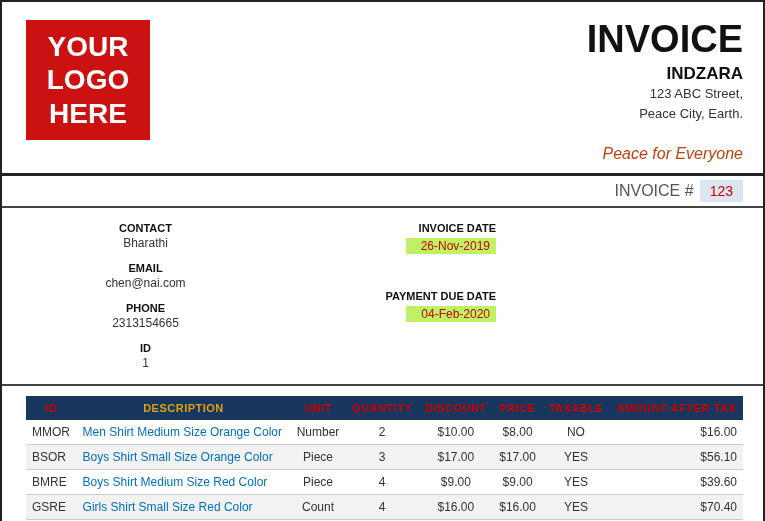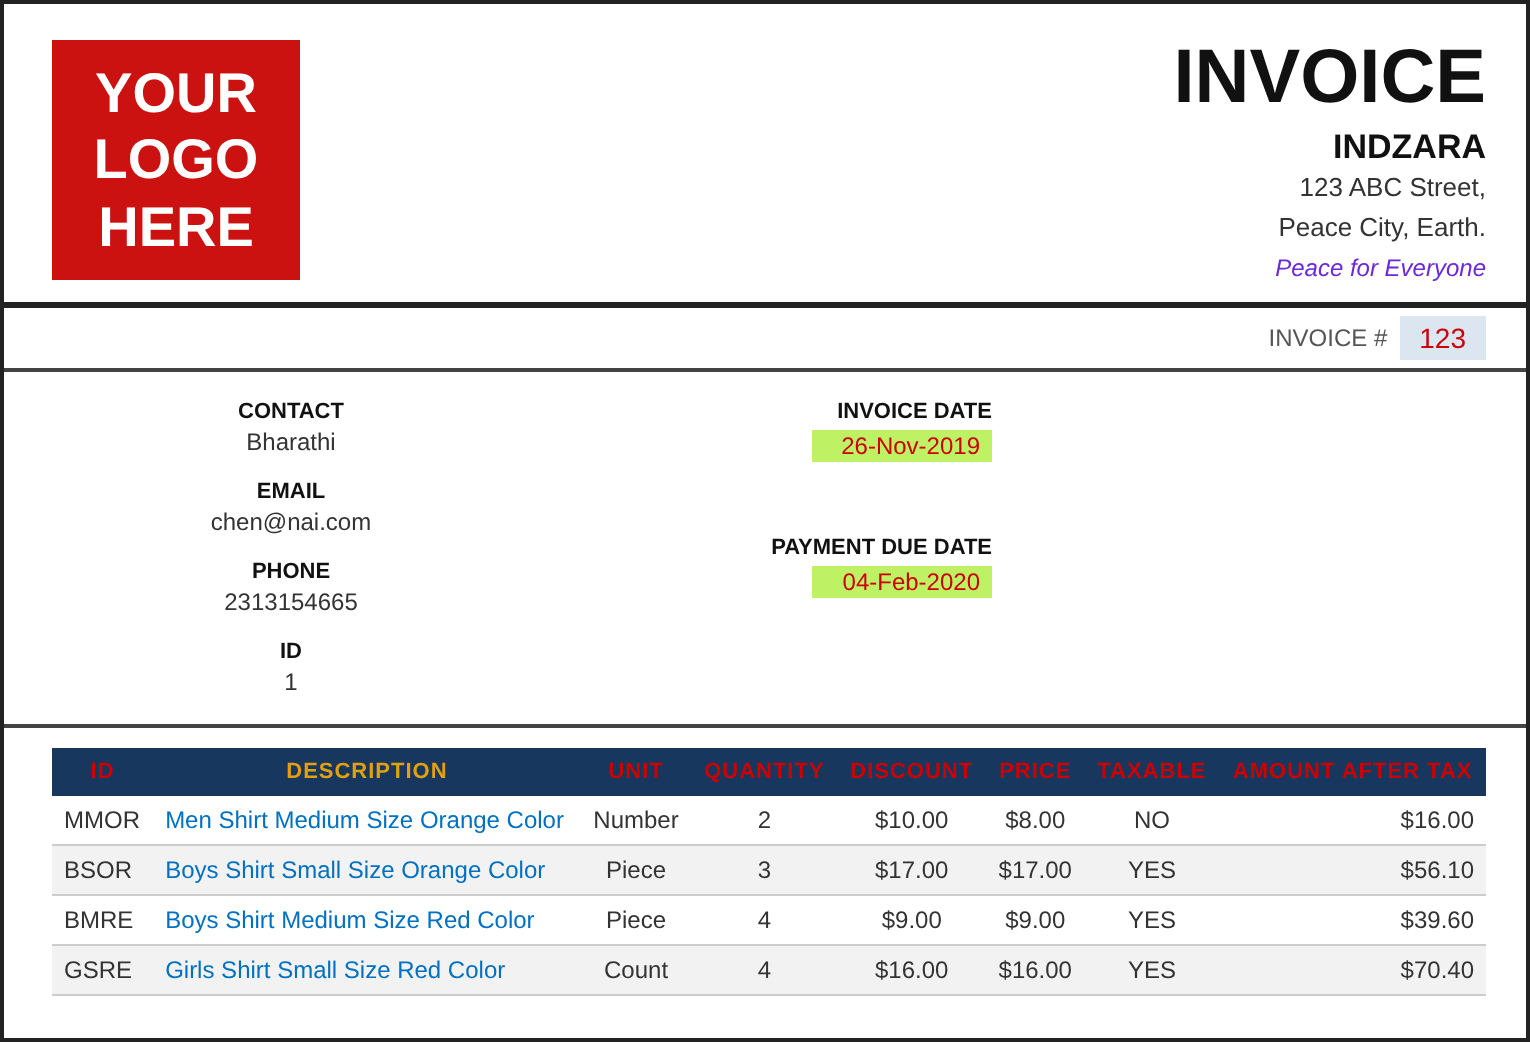--- a/index.html
+++ b/index.html
@@ -60,38 +60,38 @@
     }
 
     .company-info .company-address {
       font-size: 13px;
       color: #333;
       line-height: 1.5;
       text-align: right;
     }
 
     .company-info .tagline {
-      font-size: 12px;
+      font-size: 16px;
       font-style: italic;
-      color: #6d28d9;
-      margin-top: 4px;
+      color: #c2410c;
+      margin-top: 22px;
     }
 
     
     .invoice-number-bar {
       display: flex;
       justify-content: flex-end;
       align-items: center;
       padding: 4px 24px;
       background: #fff;
       border-bottom: 2px solid #444;
     }
 
     .invoice-number-bar .inv-label {
-      font-size: 12px;
+      font-size: 16px;
       color: #555;
       margin-right: 6px;
     }
 
     .invoice-number-bar .inv-value {
       font-size: 14px;
       font-weight: normal;
       color: #c00;
       background: #dce6f1;
       padding: 3px 10px;

